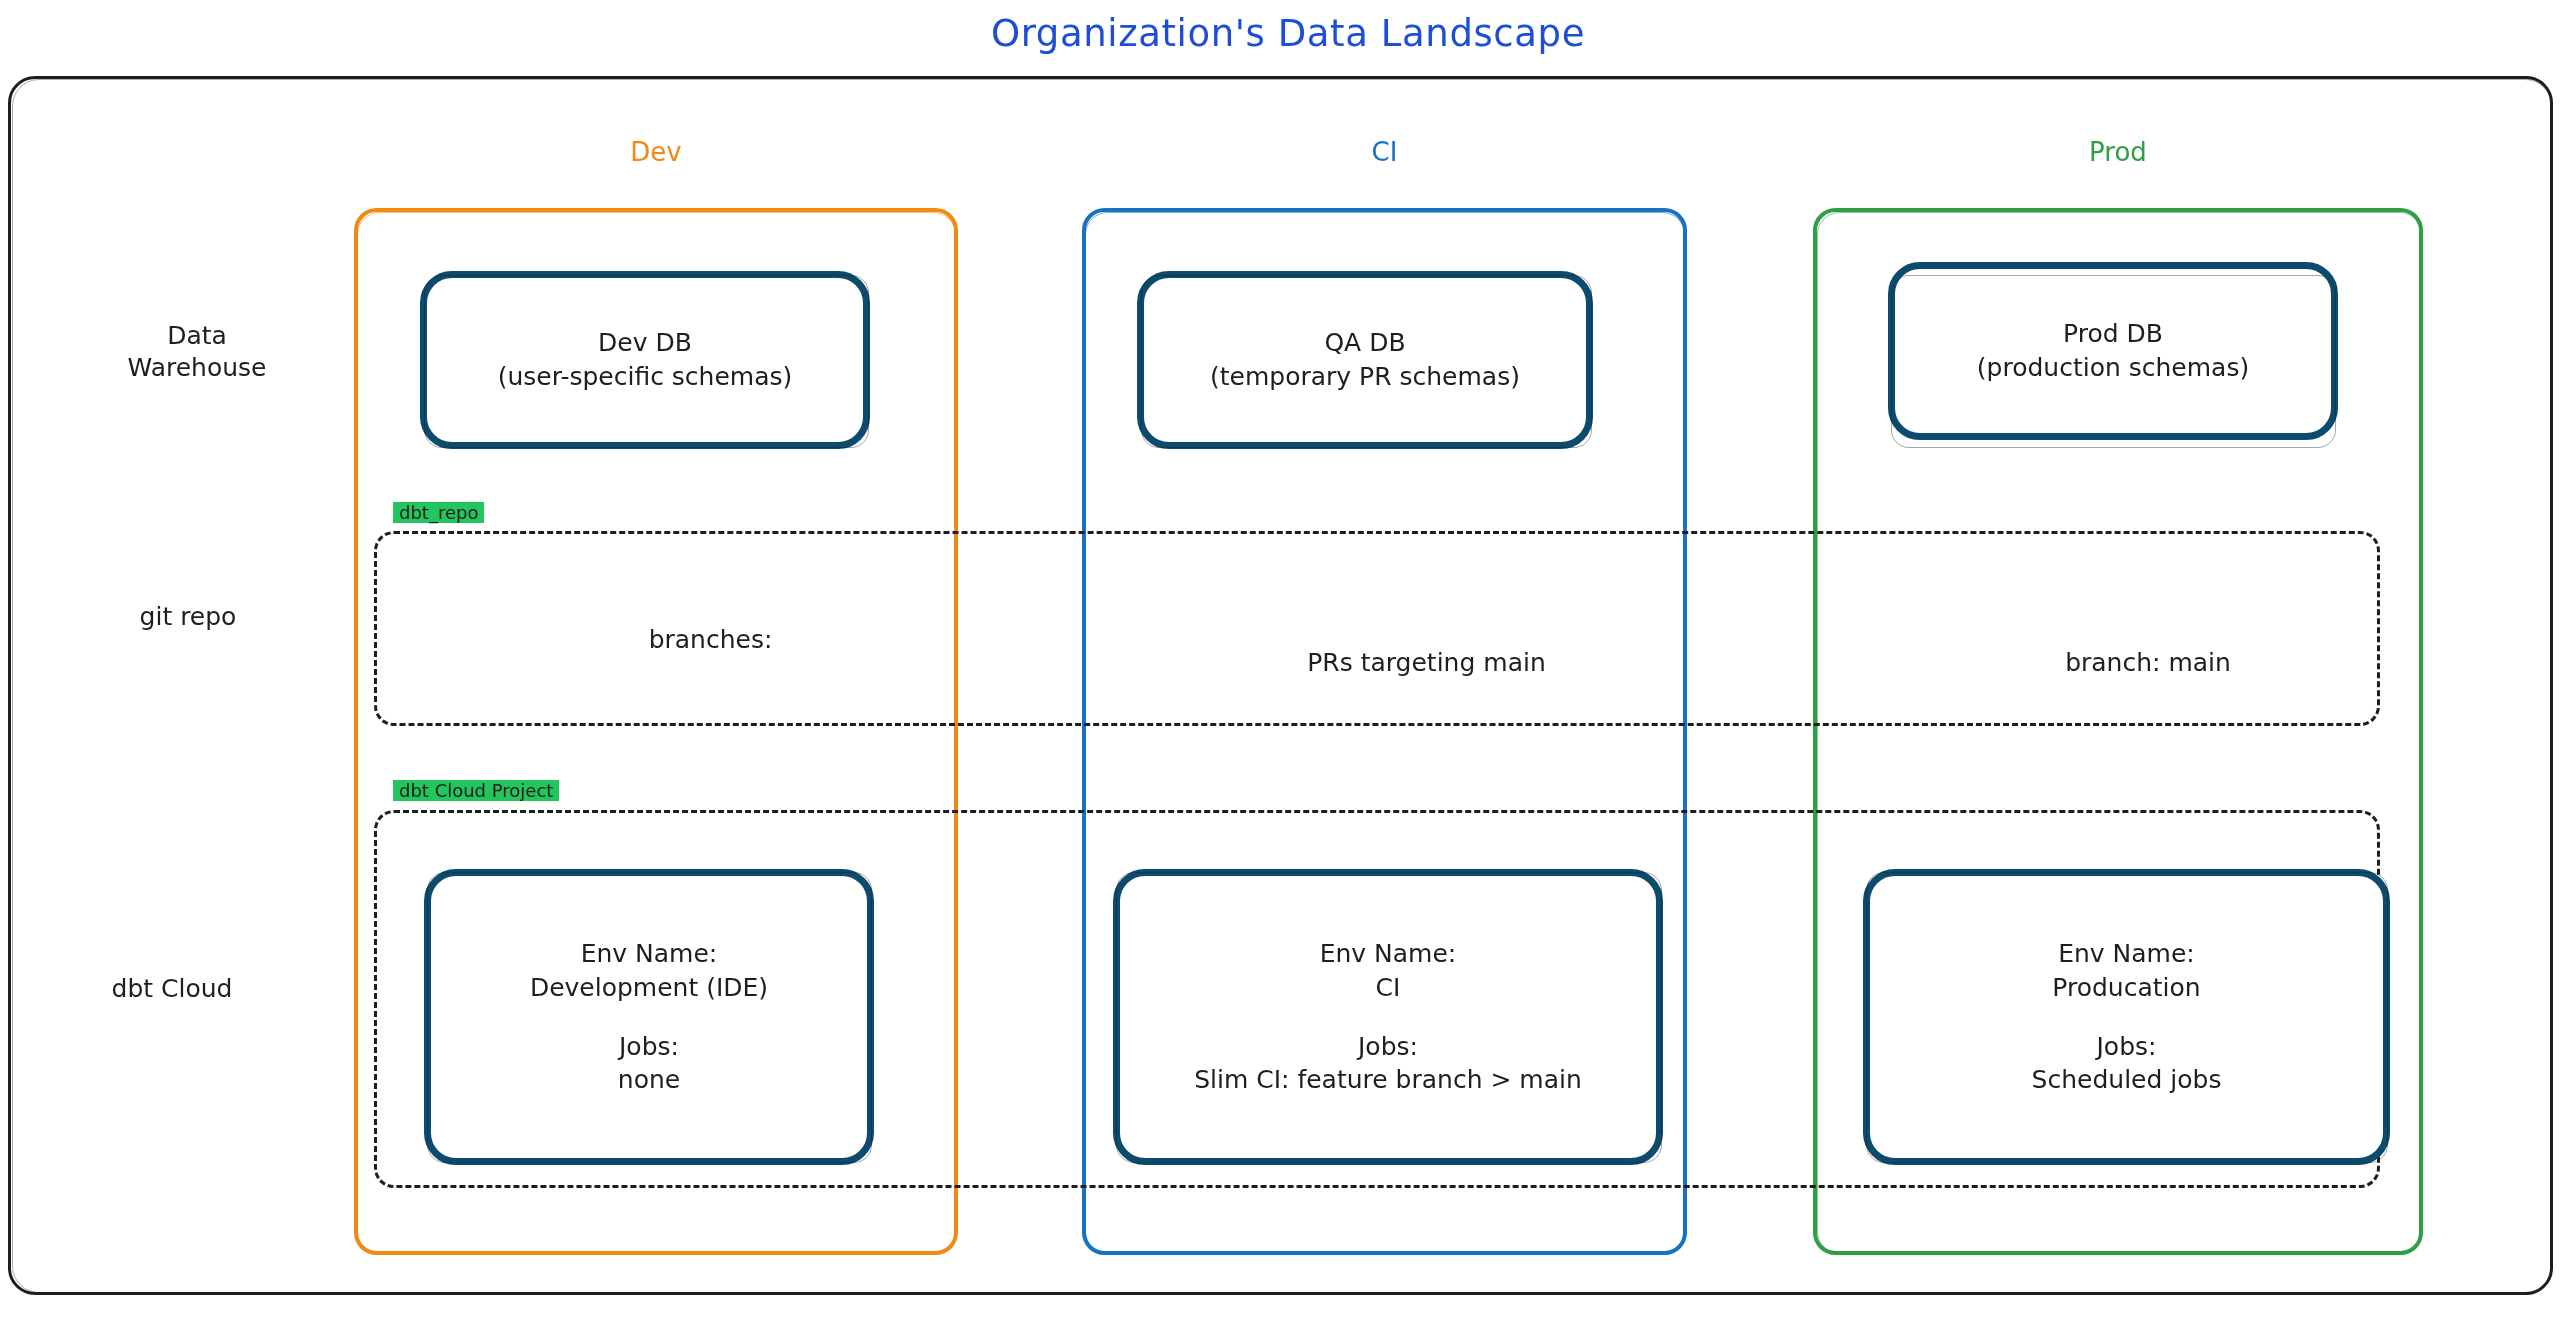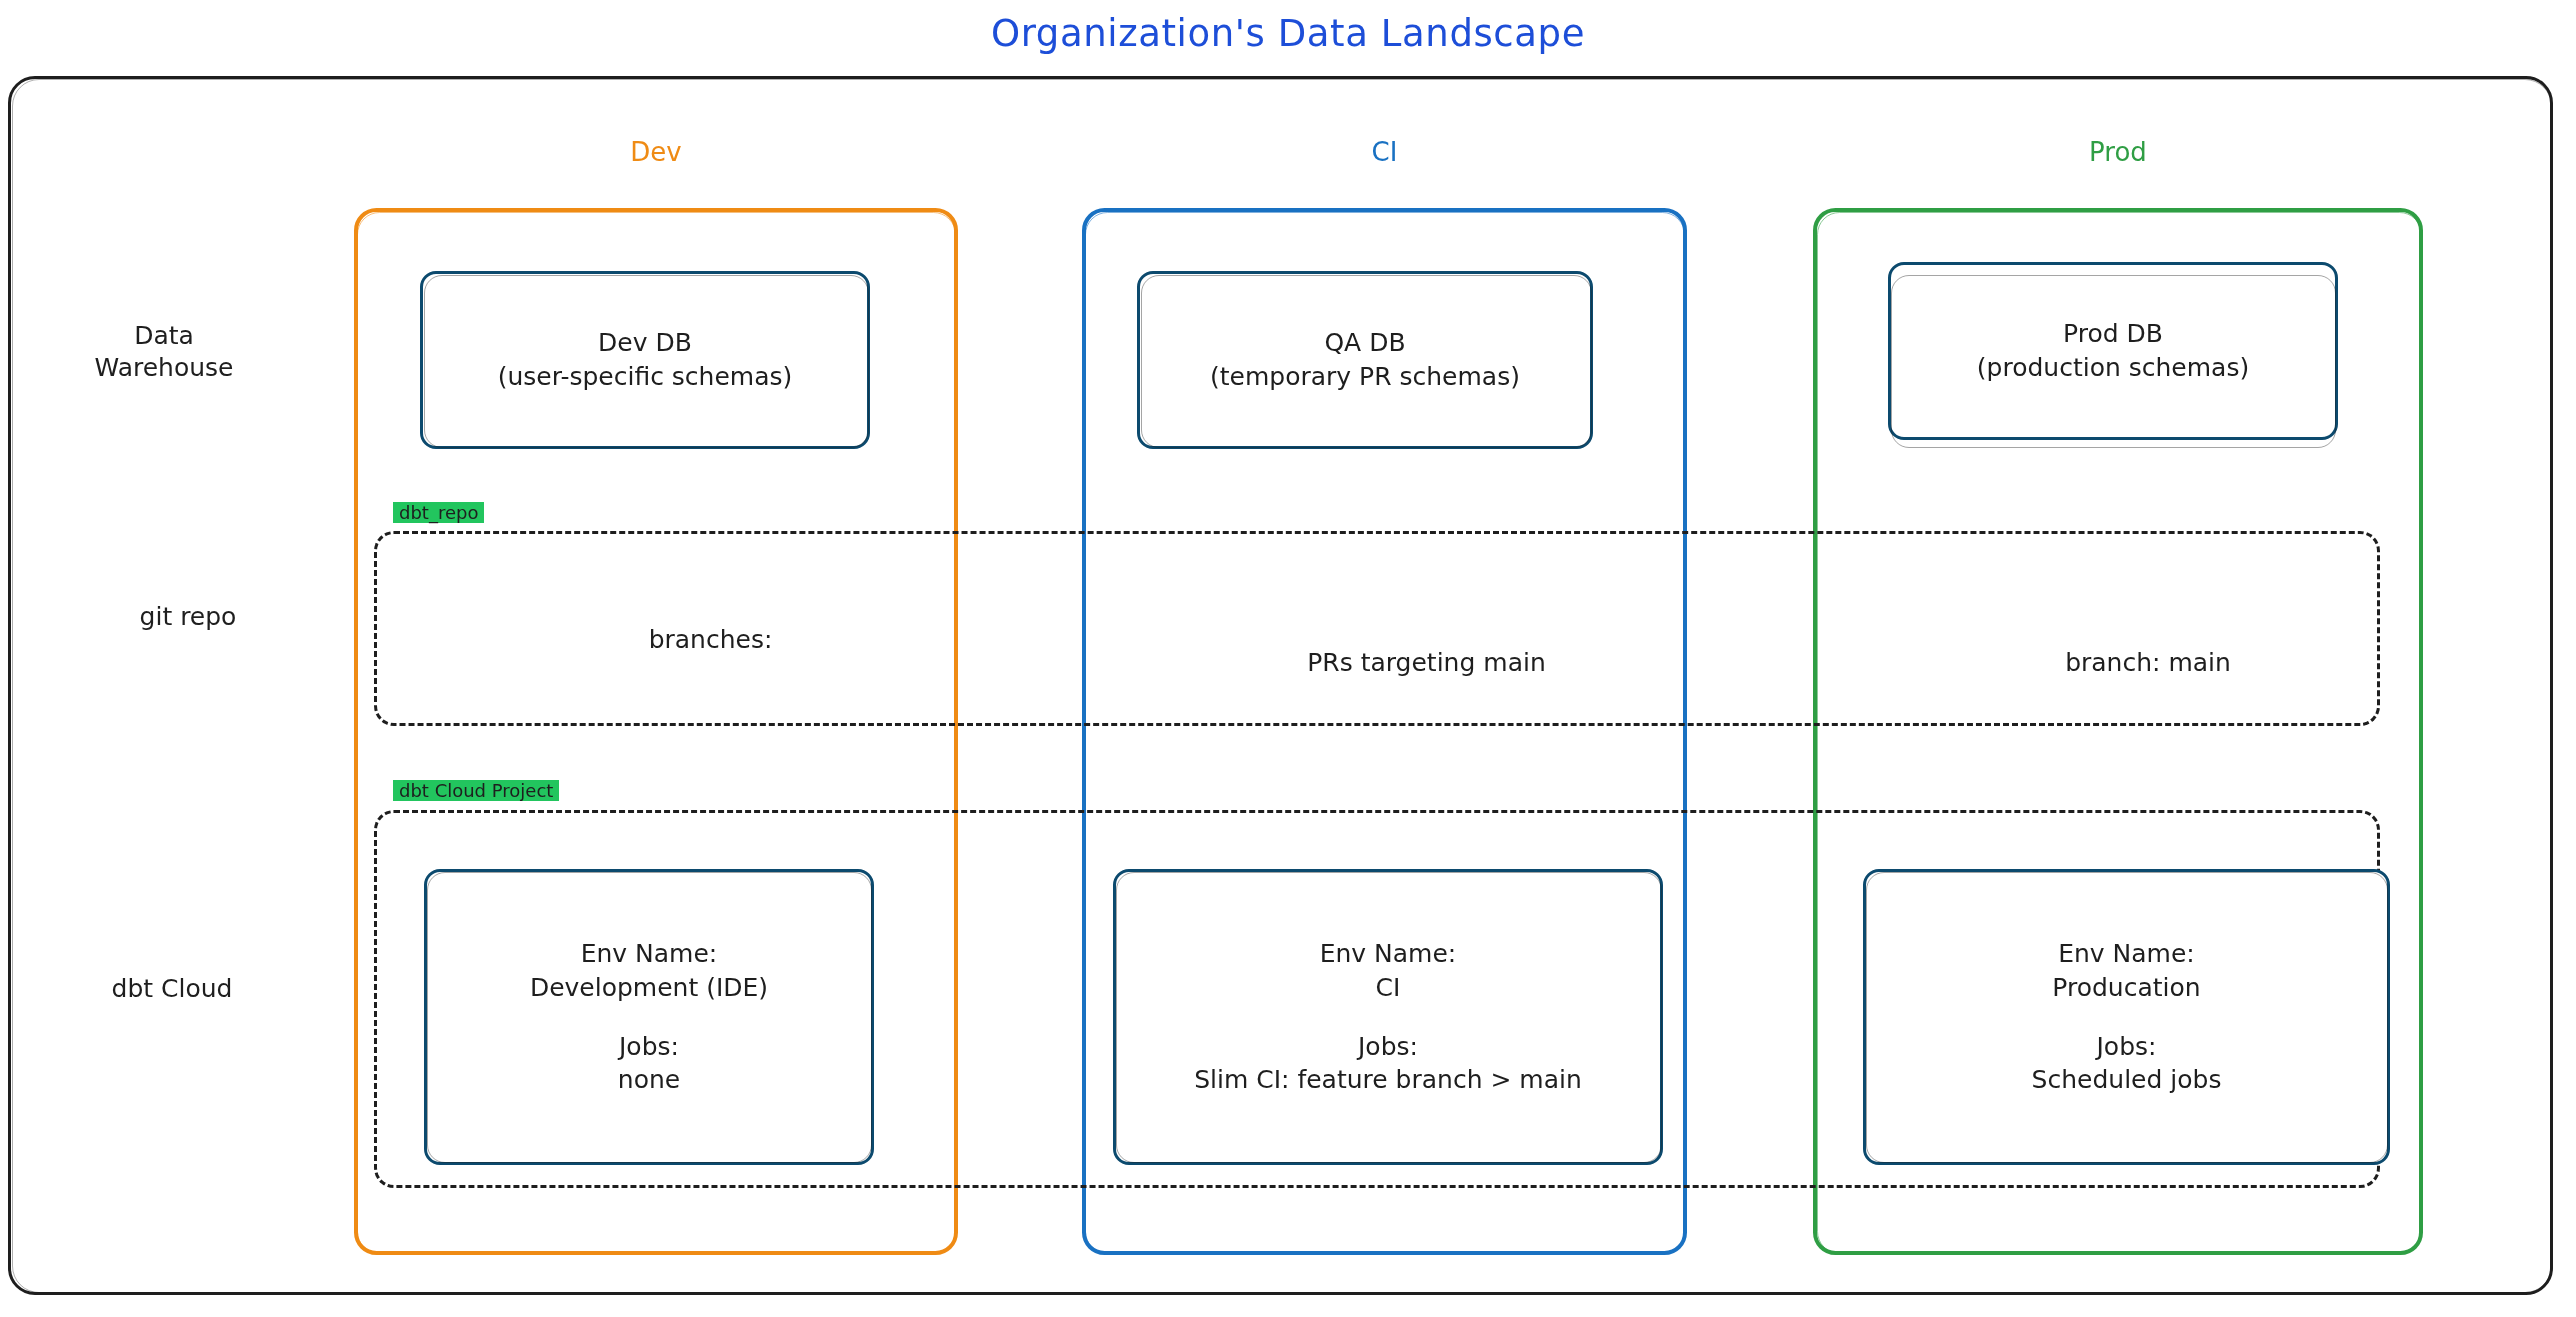--- a/index.html
+++ b/index.html
@@ -111,30 +111,30 @@
 
   
   .row-label {
     position: absolute;
     text-align: center;
     font-size: 25px;
     line-height: 1.28;
     color: #1e1e1e;
     white-space: pre-line;
   }
-  #row-label-warehouse { left: 4px; top: 320px;  width: 320px; }
+  #row-label-warehouse { left: 12px; top: 320px;  width: 320px; padding-left: 25px; }
   #row-label-gitrepo   { left: 28px; top: 601px; width: 320px; }
   #row-label-dbtcloud  { left: 12px; top: 973px; width: 320px; }
 
   
   .node-box {
     position: absolute;
     box-sizing: border-box;
-    border: 3px solid #0c4a6e;
-    border-radius: 16px;
+    border: 7px solid #0c4a6e;
+    border-radius: 32px;
     background: #ffffff;
     display: flex;
     flex-direction: column;
     align-items: center;
     justify-content: center;
     text-align: center;
     font-size: 25px;
     line-height: 1.35;
     color: #1e1e1e;
     white-space: pre-line;

